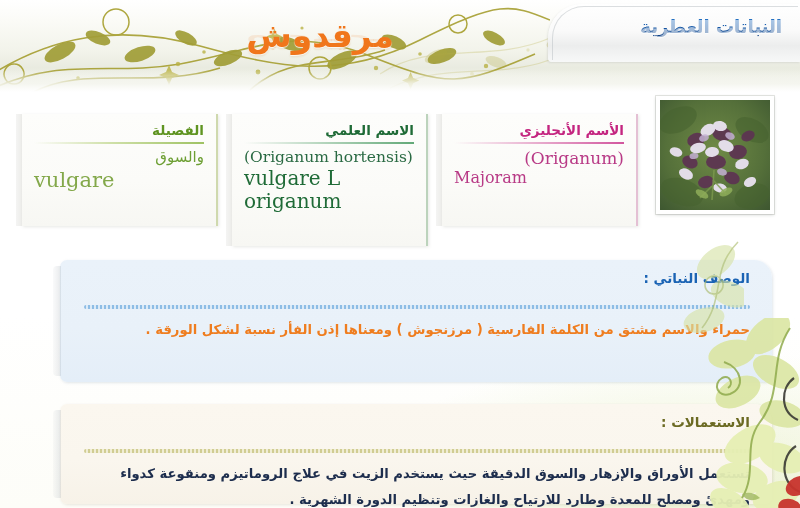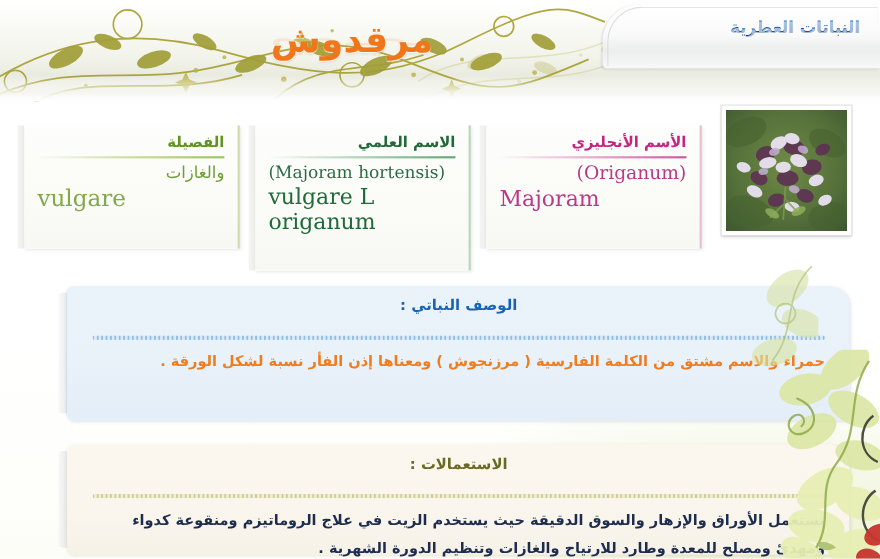--- a/index.html
+++ b/index.html
@@ -82,21 +82,21 @@
     border-top-left-radius: 32px;
     border: 1px solid rgba(190,195,198,.55);
     border-right: none;
     border-bottom: none;
   }
 
   .section-label {
     position: absolute;
     top: 16px;
     right: 18px;
-    font-size: 15px;
+    font-size: 18px;
     font-weight: bold;
     letter-spacing: .4px;
     color: #1257a8;
     background: linear-gradient(180deg, #2f7fd0 0%, #1558a8 48%, #0e3f82 100%);
     -webkit-background-clip: text;
     background-clip: text;
     -webkit-text-fill-color: transparent;
     text-shadow: 0 1px 0 rgba(255,255,255,.6);
     direction: rtl;
   }
@@ -231,21 +231,21 @@
   }
   #card-english .card-title { color: #c42580; }
   #card-english .card-rule {
     background: linear-gradient(270deg, #d2569e 0%, #e9b3d1 55%, rgba(238,200,222,0) 100%);
   }
   #card-english .card-body { direction: ltr; text-align: left; }
   #card-english .line-sub {
     font-size: 17px; color: #b83a86; direction: ltr; text-align: right;
   }
   #card-english .line-lat {
-    font-size: 20px; color: #b83a86; direction: ltr; text-align: left;
+    font-size: 16px; color: #b83a86; direction: ltr; text-align: left;
   }
 
   
   .photo-frame {
     position: absolute;
     top: 96px;
     right: 26px;
     width: 118px;
     height: 118px;
     background: #ffffff;
@@ -275,21 +275,21 @@
     top: 6px; bottom: 6px;
     left: -7px;
     width: 8px;
     border-radius: 4px 0 0 4px;
     background: linear-gradient(90deg, rgba(150,160,170,.05), rgba(150,160,170,.22));
   }
 
   .panel-title {
     font-size: 13.5px;
     font-weight: bold;
-    text-align: center;
+    text-align: right;
     direction: rtl;
     padding-bottom: 19px;
   }
 
   .panel-rule {
     height: 4px;
     margin: 0 0 8px 0;
     width: 100%;
   }
 
@@ -429,30 +429,30 @@
 
   <div class="title-reflection">مرقدوش</div>
   <div class="plant-title">مرقدوش</div>
 
   <div class="cards-row">
 
     <div class="card" id="card-family">
       <div class="card-title">الفصيلة</div>
       <div class="card-rule"></div>
       <div class="card-body">
-        <div class="card-line line-ar">والغازات</div>
+        <div class="card-line line-ar">والسوق</div>
         <div class="card-line line-lat">vulgare</div>
       </div>
     </div>
 
     <div class="card" id="card-scientific">
       <div class="card-title">الاسم العلمي</div>
       <div class="card-rule"></div>
       <div class="card-body">
-        <div class="card-line line-sub">(Majoram hortensis)</div>
+        <div class="card-line line-sub">(Origanum hortensis)</div>
         <div class="card-line line-lat">vulgare L</div>
         <div class="card-line line-lat">origanum</div>
       </div>
     </div>
 
     <div class="card" id="card-english">
       <div class="card-title">الأسم الأنجليزي</div>
       <div class="card-rule"></div>
       <div class="card-body">
         <div class="card-line line-sub">(Origanum)</div>

